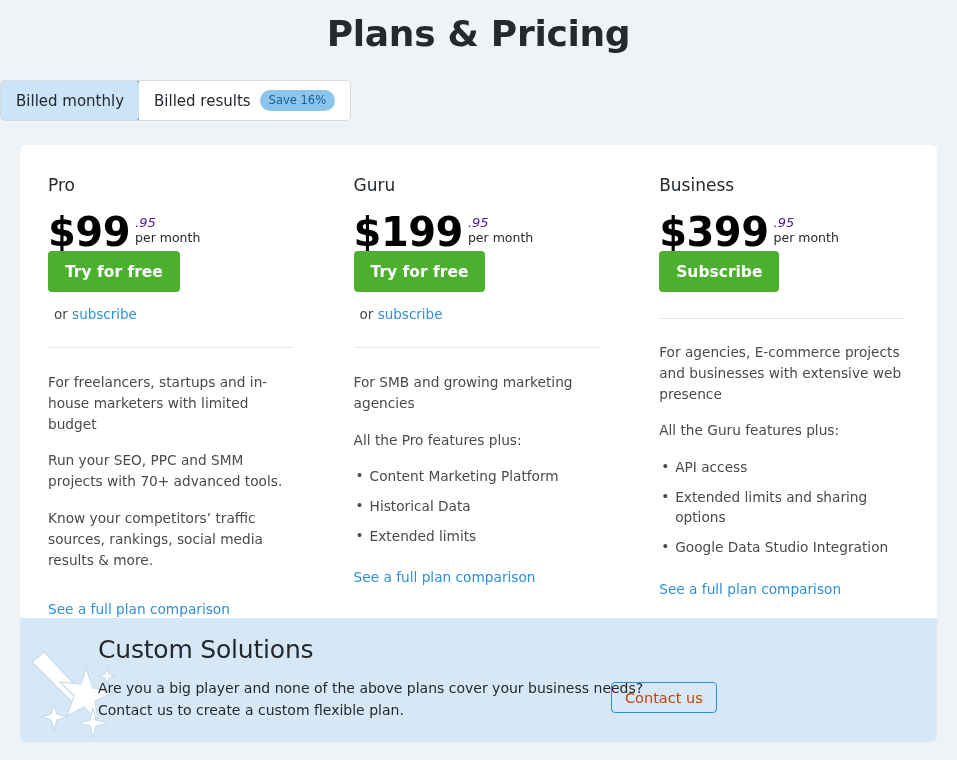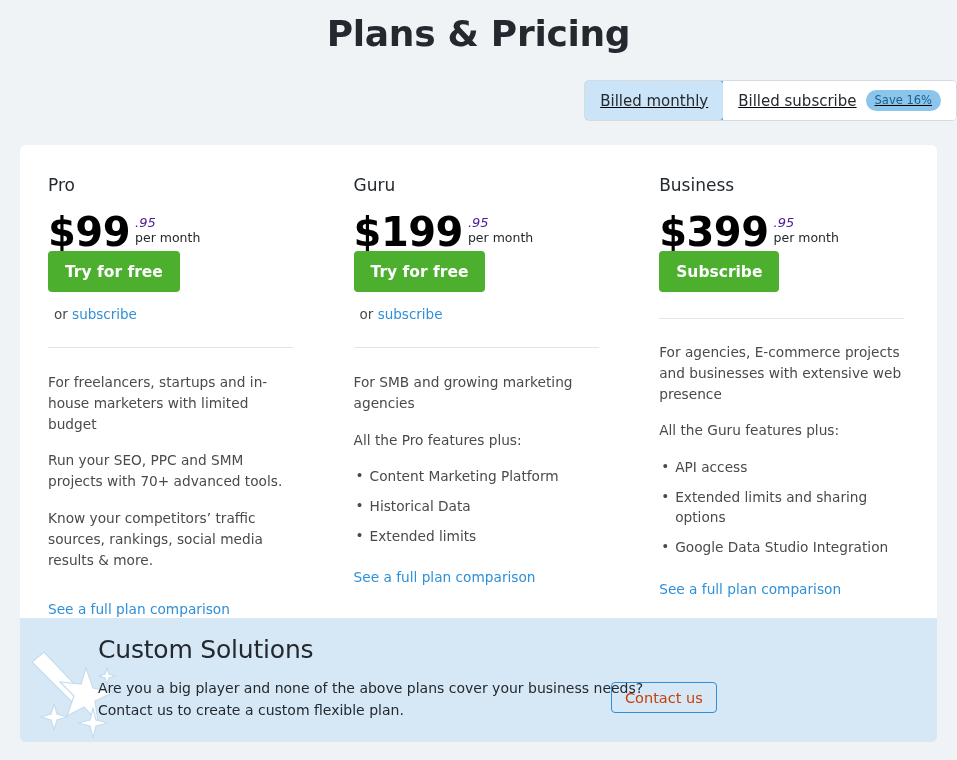--- a/index.html
+++ b/index.html
@@ -19,23 +19,22 @@
     font-size: 36px;
     font-weight: bold;
     color: #23292e;
     letter-spacing: -0.3px;
     padding-top: 12px;
     line-height: 1.2;
   }
 
   .toggle-wrap {
     display: flex;
-    justify-content: flex-end;
+    justify-content: flex-start;
     margin-top: 25px;
-    text-decoration: underline;
   }
 
   .toggle {
     display: flex;
     border: 1px solid #d3dce3;
     border-radius: 5px;
     background: #ffffff;
     overflow: hidden;
     height: 41px;
   }
@@ -262,21 +261,21 @@
 <body>
 
 <h1 class="page-title">Plans &amp; Pricing</h1>
 
 <div class="toggle-wrap">
   <div class="toggle">
     <div class="toggle-opt active">
       <span>Billed monthly</span>
     </div>
     <div class="toggle-opt">
-      <span>Billed subscribe</span>
+      <span>Billed results</span>
       <span class="save-badge">Save 16%</span>
     </div>
   </div>
 </div>
 
 <div class="panel">
 
   <div class="card card-1">
     <div class="plan-name">Pro</div>
     <div class="price-row">

